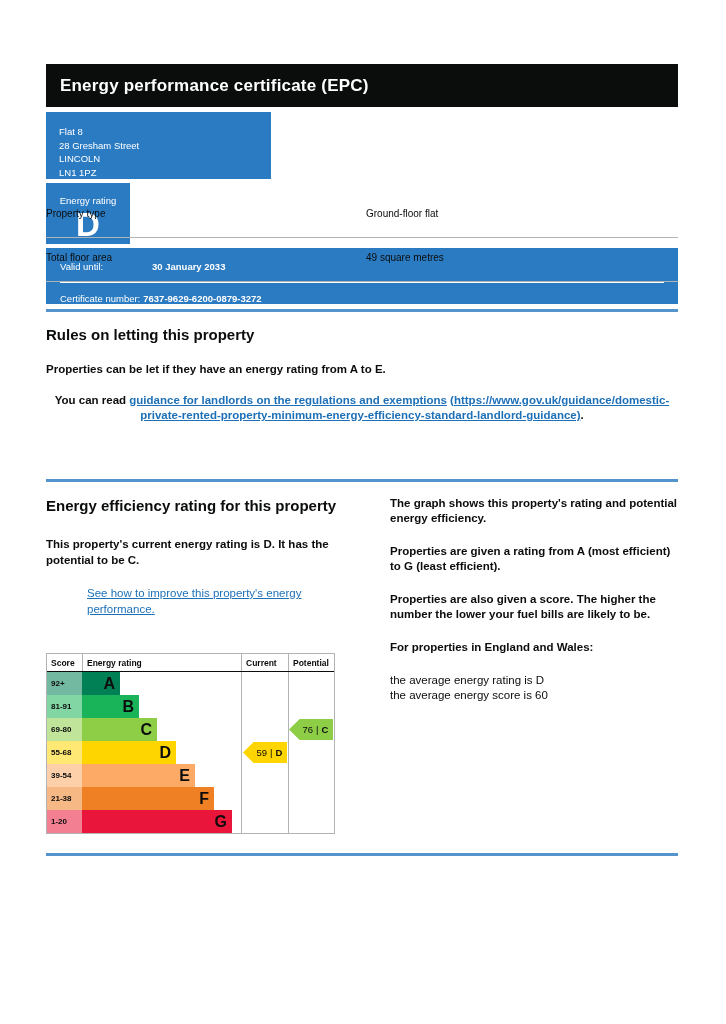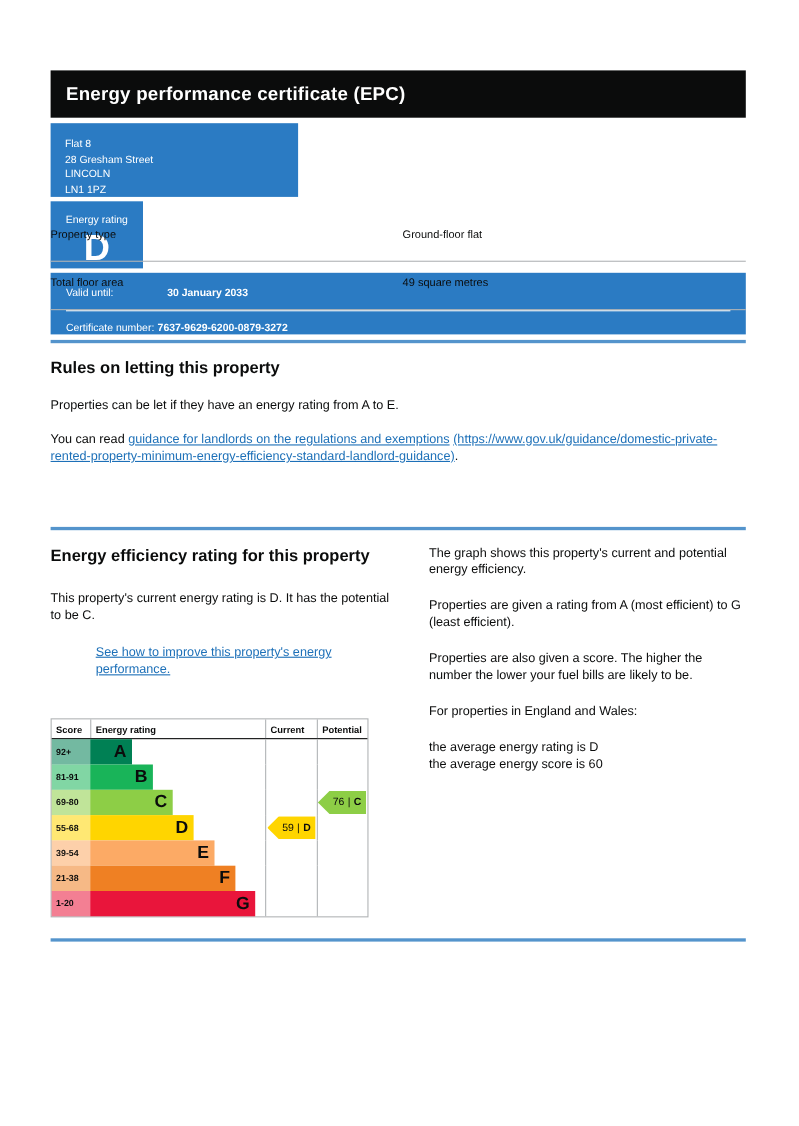--- a/index.html
+++ b/index.html
@@ -32,26 +32,26 @@
   
   .details { left:46px; top:194px; width:632px; }
   .detail-row { display:grid; grid-template-columns:320px 1fr; align-items:start;
                 padding:14px 0 18px; border-bottom:1px solid #b1b4b6; font-size:10px; }
 
   
   .divider { left:46px; width:632px; height:0; border-top:3px solid #5494cc; }
   .divider-1 { top:309px; } .divider-2 { top:479px; } .divider-3 { top:853px; }
 
   h2 { font-size:15px; margin:0; font-weight:bold; }
-  p  { font-size:11.5px; line-height:15.5px; margin:0; }
+  p  { font-size:11.5px; line-height:15.5px; margin:0;font-weight:bold; }
   a  { color:#1d70b8; text-decoration:underline; cursor:pointer; }
 
   .rules { left:46px; top:326px; width:632px; }
   .rules .intro    { margin-top:19px; }
-  .rules .guidance { margin-top:15px; }
+  .rules .guidance { margin-top:15px;text-align:center; }
 
   
   .cols { left:46px; top:496px; width:632px; display:flex; gap:36px; }
   .col-left  { width:308px; }
   .col-right { width:288px; }
   .col-left h2 { line-height:20px; margin-bottom:21px; }
   .col-left p  { margin-bottom:18px; }
   .improve-link { font-size:11.5px; line-height:15.5px; display:inline-block;margin-left:41px; }
   .col-right p { margin-bottom:18px; line-height:15px; }
   .avg-line { font-size:11.5px; line-height:15px; }
@@ -134,21 +134,21 @@
     <a>(https://www.gov.uk/guidance/domestic-private-rented-property-minimum-energy-efficiency-standard-landlord-guidance)</a><span>.</span></p>
 </div>
 
 <div class="abs cols">
   <div class="col-left">
     <h2>Energy efficiency rating for this property</h2>
     <p>This property's current energy rating is D. It has the potential to be C.</p>
     <a class="improve-link">See how to improve this property's energy performance.</a>
   </div>
   <div class="col-right" id="right-col-host">
-      <p>The graph shows this property's current and potential energy efficiency.</p>
+      <p>The graph shows this property's rating and potential energy efficiency.</p>
       <p>Properties are given a rating from A (most efficient) to G (least efficient).</p>
       <p>Properties are also given a score. The higher the number the lower your fuel bills are likely to be.</p>
       <p>For properties in England and Wales:</p>
       <div>
         <div class="avg-line">the average energy rating is D</div>
         <div class="avg-line">the average energy score is 60</div>
       </div>
     </div>
 </div>
 

